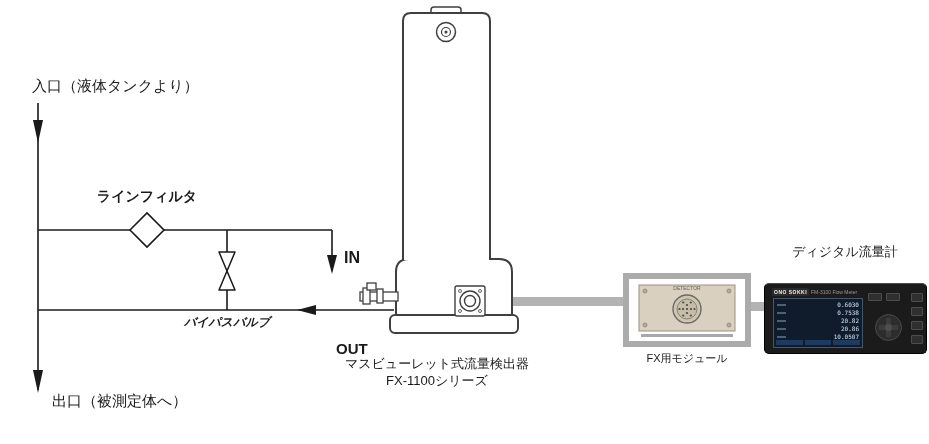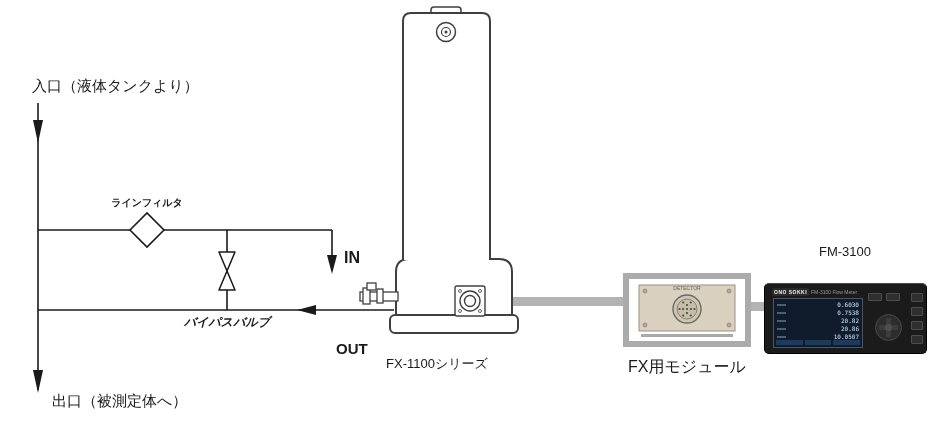--- a/index.html
+++ b/index.html
@@ -144,38 +144,39 @@
             <circle cx="683.2" cy="315.5" r="1.1"></circle>
         </g>
       </g>
     </g>
   </svg>
 
   <div class="module-text">DETECTOR</div>
 
   <div class="lbl" style="left:32px;top:77px;font-size:15px;">入口（液体タンクより）</div>
 
-  <div class="lbl bold centered" style="left:87px;top:196px;width:120px;font-size:10px;">ラインフィルタ</div>
+  <div class="lbl bold centered" style="left:87px;top:188px;width:120px;font-size:14px;">ラインフィルタ</div>
 
   <div class="lbl bold centered" style="left:167px;top:314px;width:120px;font-size:12px;font-style:italic;">バイパスバルブ</div>
 
   <div class="lbl bold" style="left:344px;top:249px;font-size:16px;">IN</div>
 
   <div class="lbl bold" style="left:336px;top:340px;font-size:15px;">OUT</div>
 
   <div class="lbl centered" style="left:337px;top:355px;width:200px;font-size:13px;line-height:17px;">
+    <div>マスビューレット式流量検出器</div>
     <div>FX-1100シリーズ</div>
   </div>
 
-  <div class="lbl centered" style="left:625px;top:351px;width:124px;font-size:16px;line-height:14px;margin-top:9px;">
+  <div class="lbl centered" style="left:625px;top:351px;width:124px;font-size:11px;line-height:14px;">
     <div>FX用モジュール</div>
   </div>
 
   <div class="lbl centered" style="left:770px;top:244px;width:150px;font-size:13px;line-height:15px;">
-    <div>FM-3100</div>
+    <div>ディジタル流量計</div>
   </div>
 
   <div class="lbl" style="left:52px;top:392px;font-size:15px;">出口（被測定体へ）</div>
 
   <div class="meter">
     <div class="meter-brand">ONO SOKKI</div>
     <div class="meter-header">FM-3100 Flow Meter</div>
 
     <div class="screen">
       <div class="srow">

